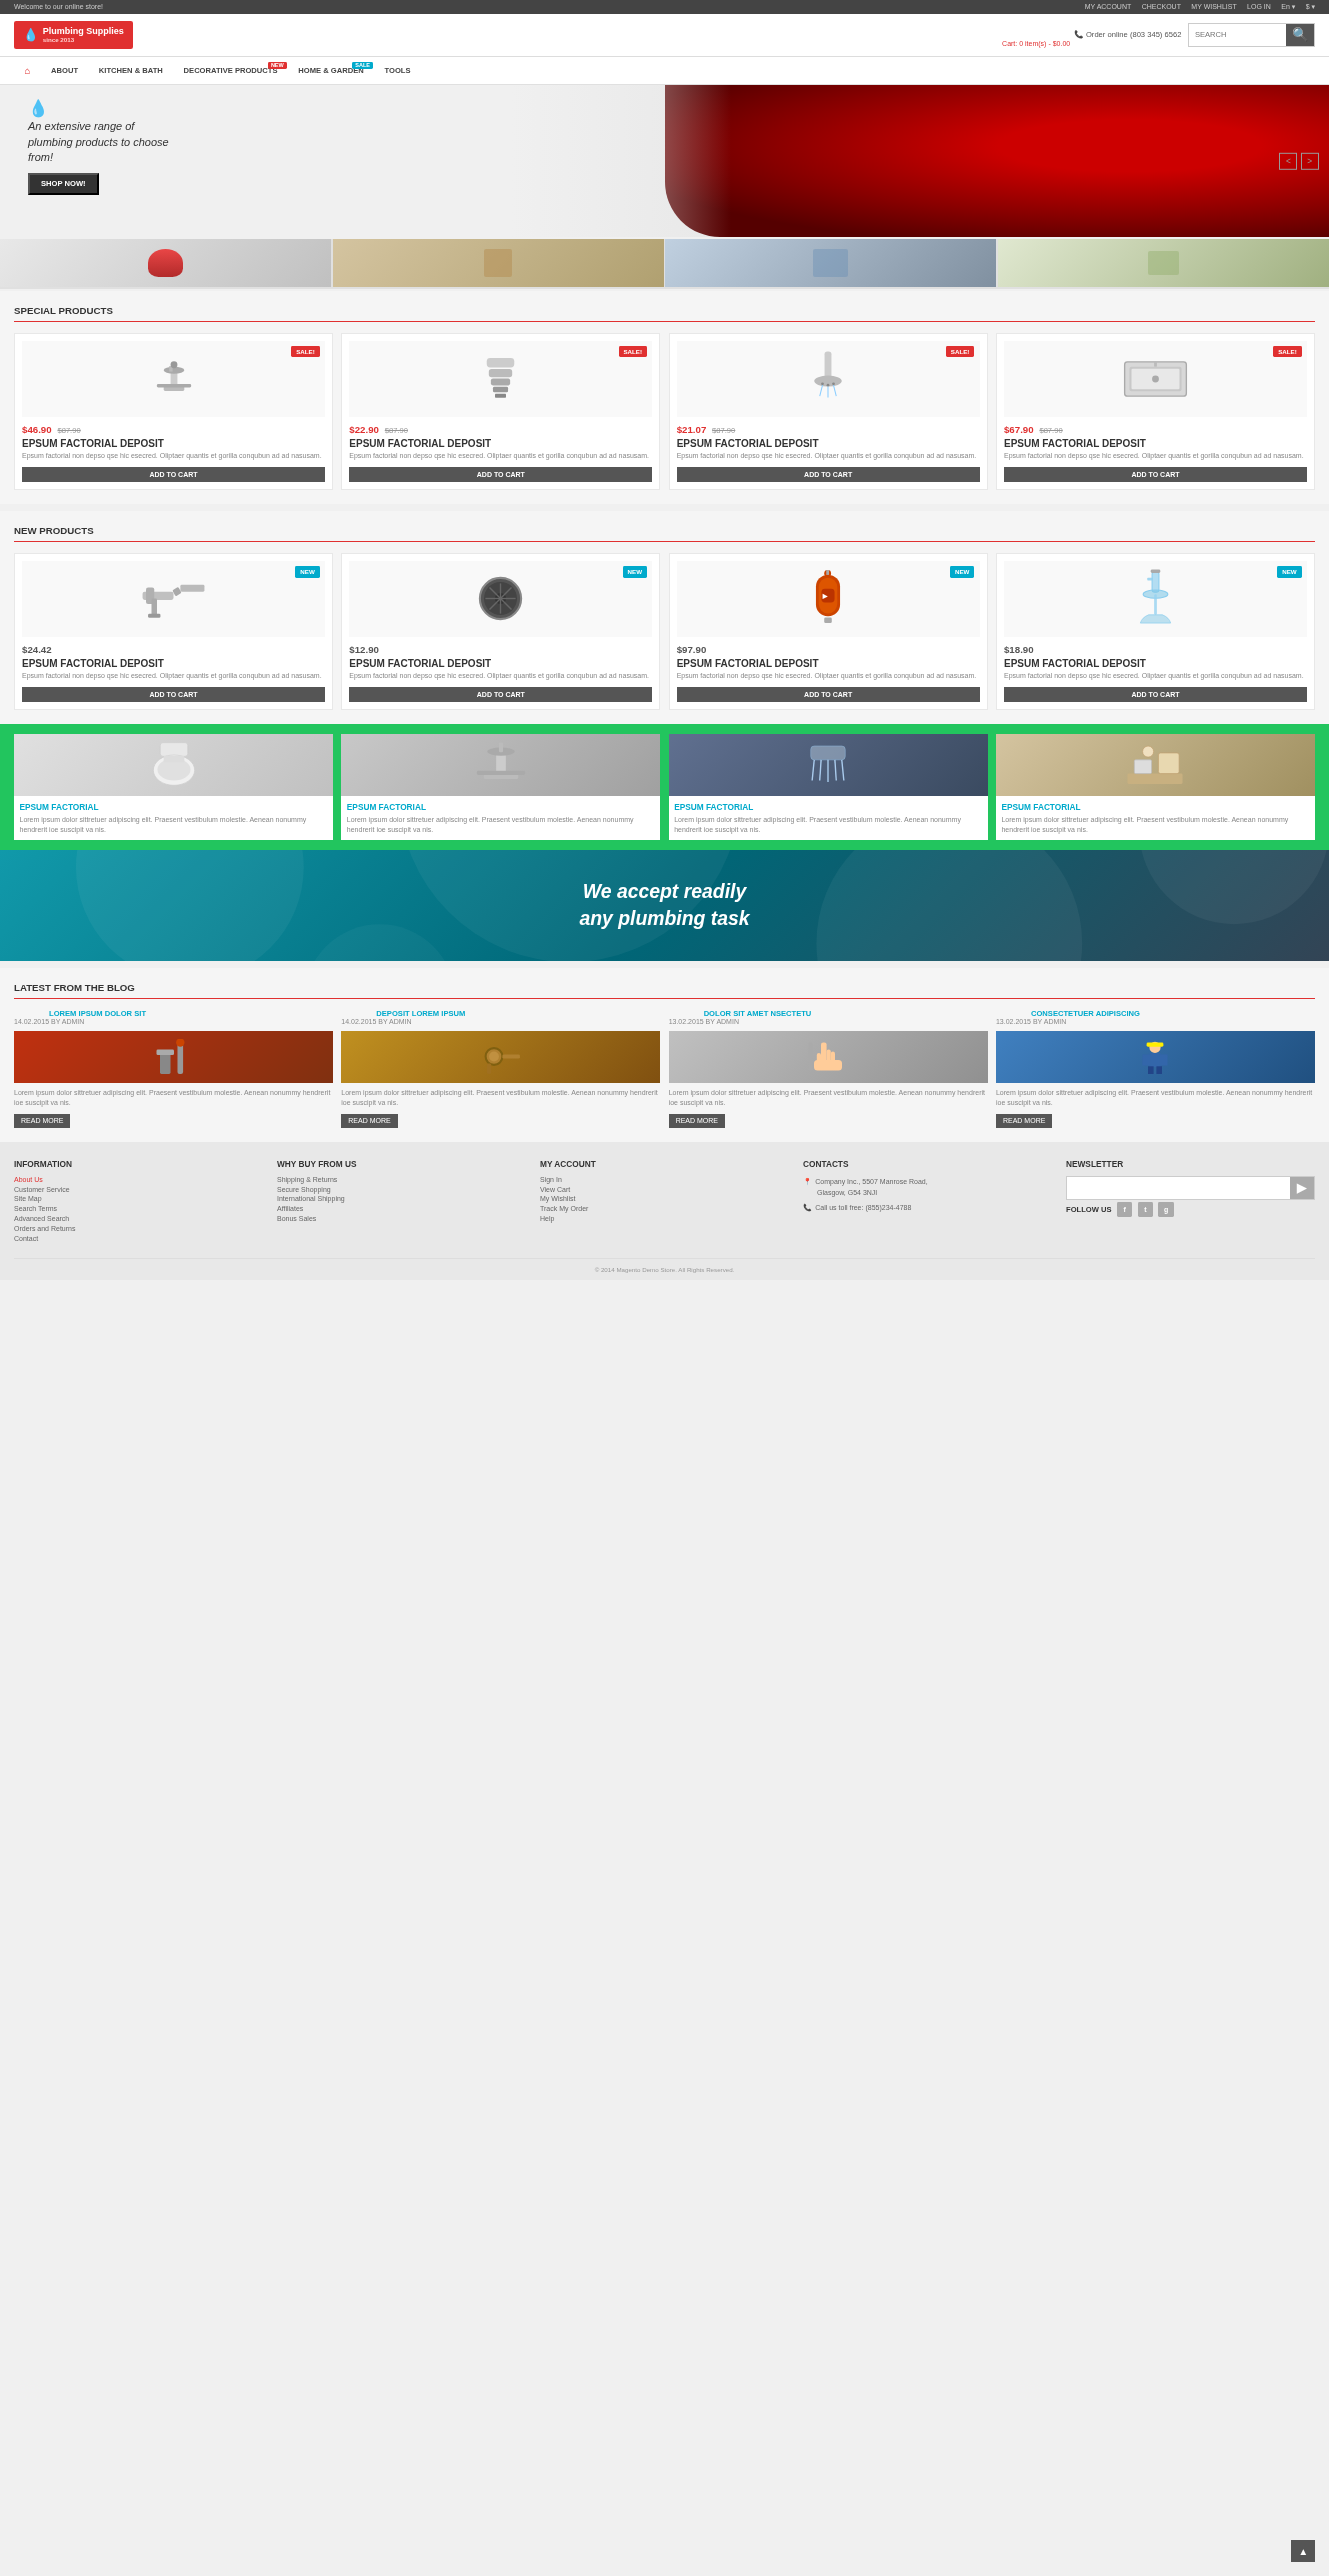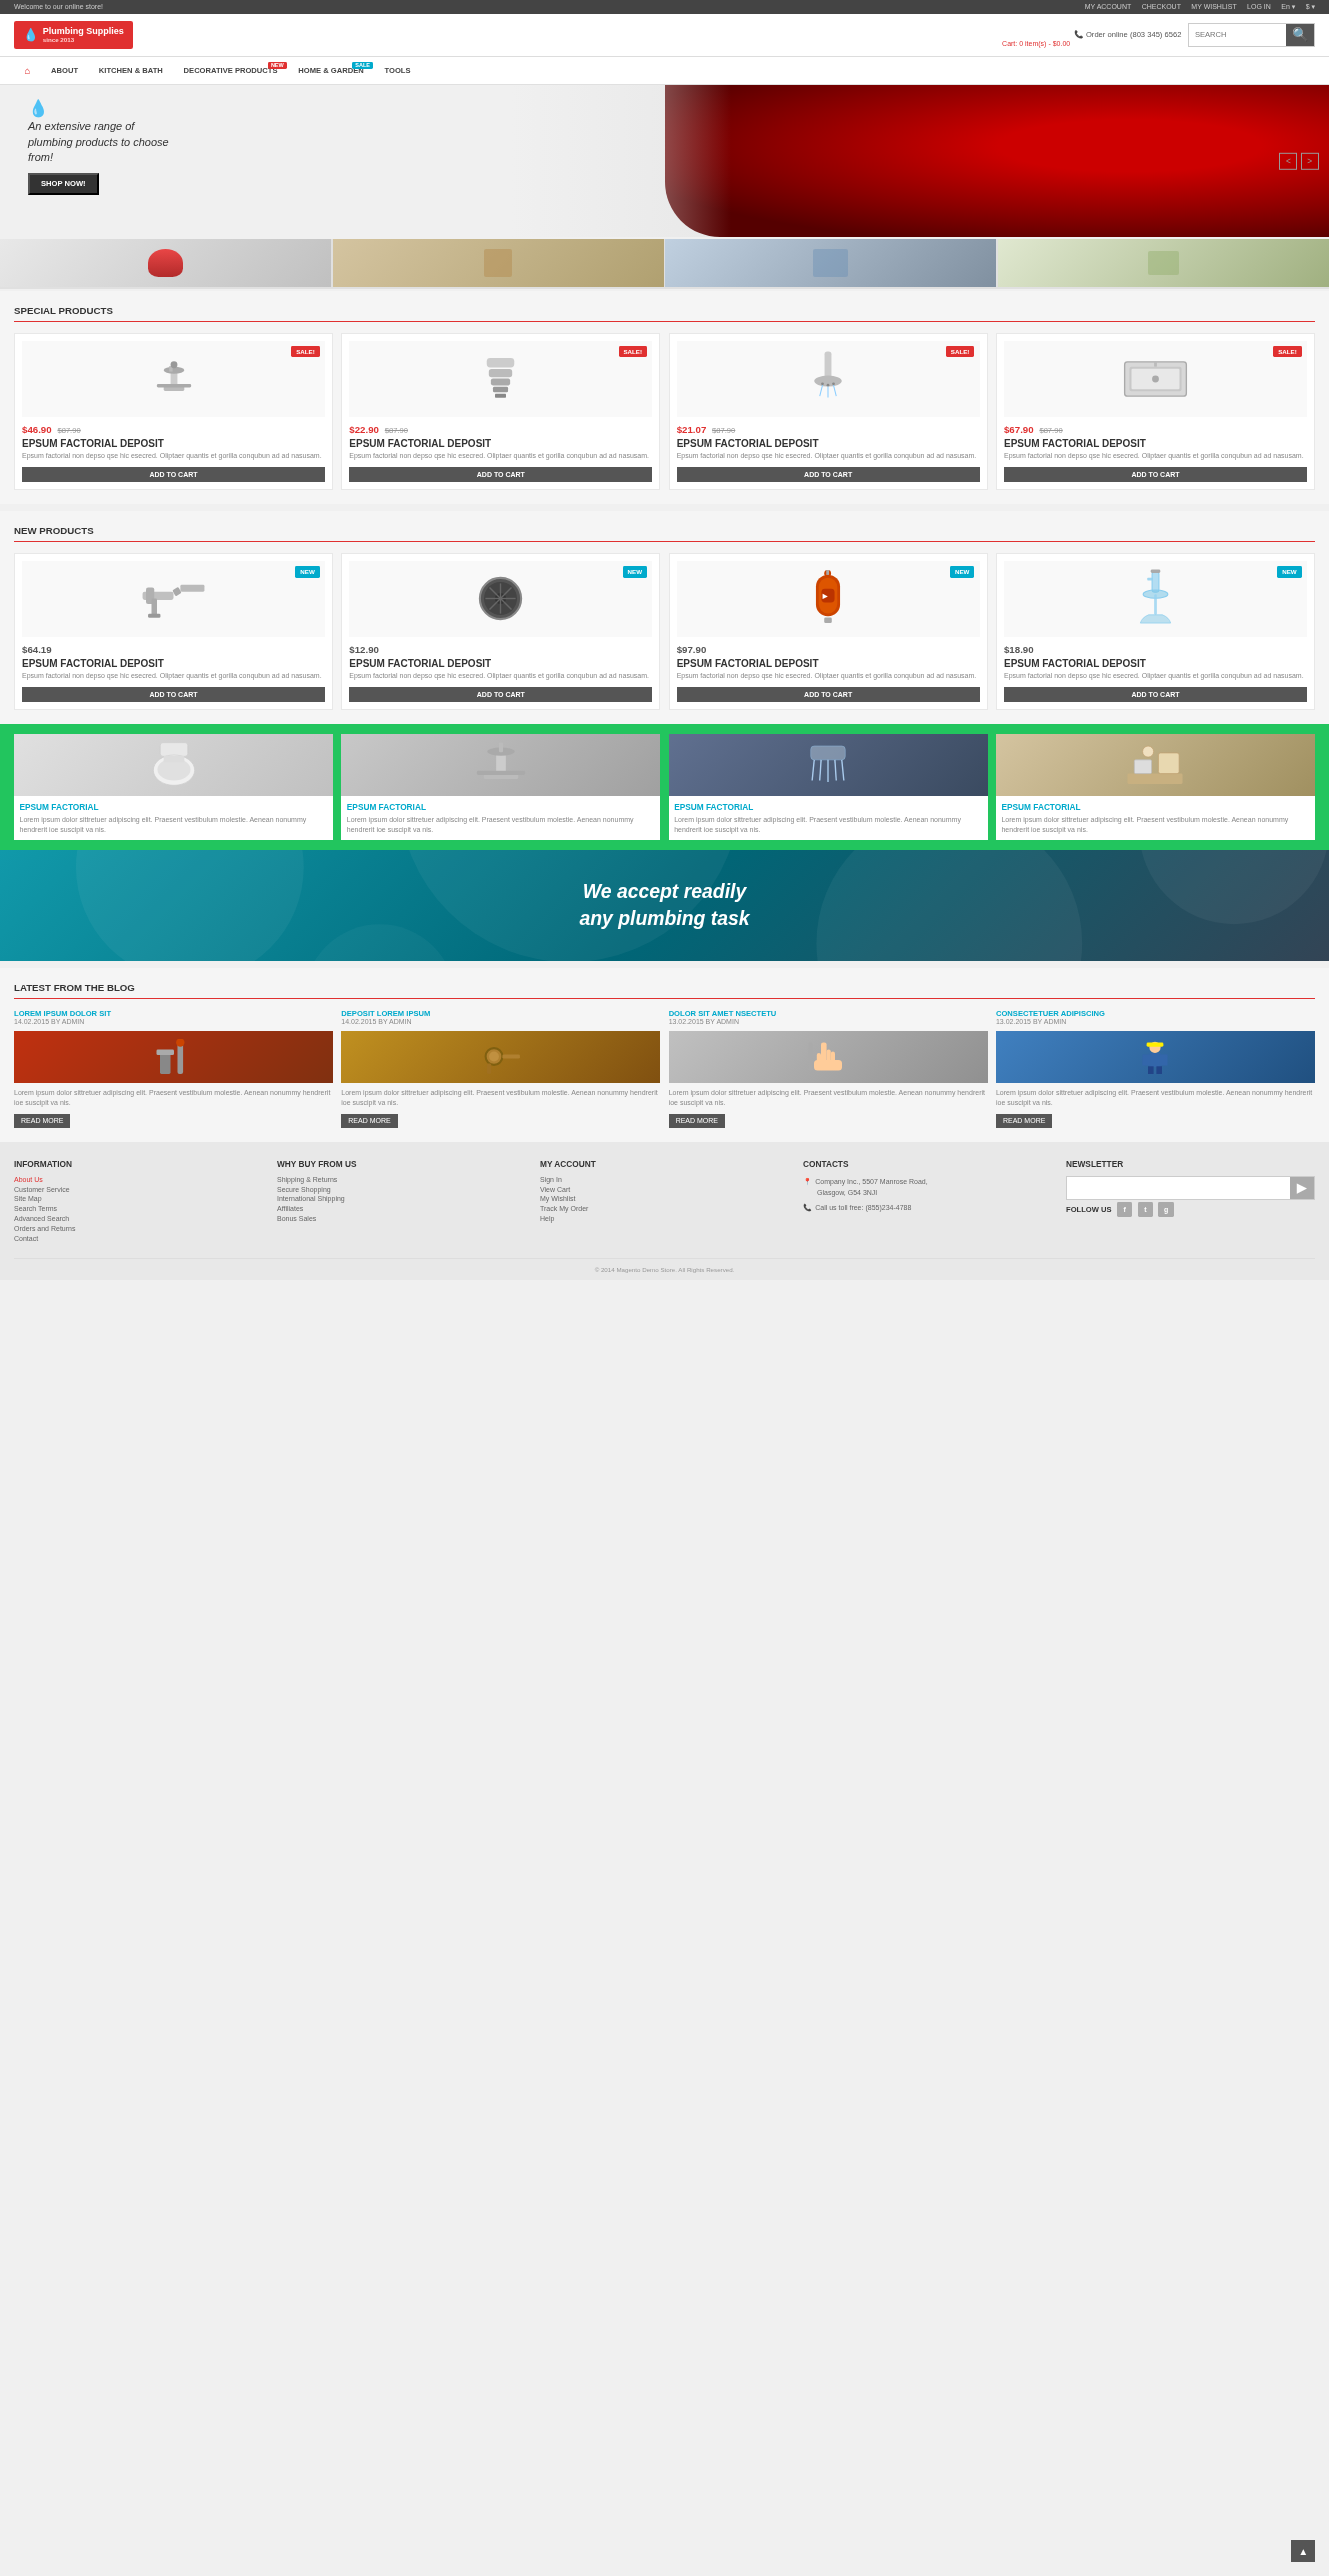--- a/index.html
+++ b/index.html
@@ -59,21 +59,21 @@
     .new-badge { position: absolute; top: 5.5px; right: 5.5px; background: #00aacc; color: #fff; font-size: 6.2px; font-weight: bold; padding: 2.1px 4.8px; border-radius: 1.4px; z-index: 2; }
     .product-price { font-size: 9.7px; color: #e03030; font-weight: bold; }
     .product-price-old { font-size: 7.6px; color: #999; text-decoration: line-through; margin-left: 3.5px; }
     .product-name { font-size: 10px; font-weight: bold; color: #333; margin: 3.5px 0 2.1px; text-transform: uppercase; }
     .product-desc { font-size: 7px; color: #888; line-height: 1.4; margin-bottom: 5.5px; }
     .add-to-cart-btn { background: #555; color: #fff; border: none; padding: 4.2px 7px; font-size: 7px; font-weight: bold; cursor: pointer; text-transform: uppercase; width: 100%; }
 
     
     .blog-grid { display: grid; grid-template-columns: repeat(4, 1fr); gap: 8.3px; }
     .blog-card {}
-    .blog-cat { color: #00aacc; font-size: 7.6px; font-weight: bold; text-transform: uppercase; }
+    .blog-cat { color: #00aacc; font-size: 7.6px; font-weight: bold; text-transform: uppercase; margin-left: 35px; }
     .blog-date { font-size: 7px; color: #888; margin-bottom: 4.2px; }
     .blog-img { width: 100%; height: 55px; background: #ccc; margin: 5.5px 0; }
     .blog-text { font-size: 7px; color: #888; line-height: 1.4; margin-bottom: 5.5px; }
     .read-more-btn { background: #555; color: #fff; border: none; padding: 3.5px 7px; font-size: 7px; cursor: pointer; }
 
     
     .cat-grid { display: grid; grid-template-columns: repeat(4, 1fr); gap: 8.3px; padding: 10.4px 14px; background: #22c55e; }
     .cat-card { background: #fff; overflow: hidden; }
     .cat-img { width: 100%; height: 62px; background: #aaa; }
     .cat-title { color: #00aacc; font-size: 8.3px; font-weight: bold; padding: 5.5px 5.5px 2.8px; text-transform: uppercase; }
@@ -283,21 +283,21 @@
         <svg width="69" height="55" viewBox="0 0 100 80">
           <rect x="5" y="30" width="45" height="12" fill="#c0c0c0" rx="3"></rect>
           <rect x="10" y="24" width="12" height="24" fill="#b0b0b0" rx="3"></rect>
           <rect x="50" y="25" width="10" height="10" fill="#aaa" rx="2" transform="rotate(-30 55 30)"></rect>
           <rect x="60" y="20" width="35" height="10" fill="#bbb" rx="2"></rect>
           <rect x="18" y="40" width="8" height="25" fill="#aaa" rx="2"></rect>
           <rect x="13" y="62" width="18" height="6" fill="#999" rx="2"></rect>
         </svg>
       </div>
       <div>
-        <span class="product-price" style="color:#555;">$64.19</span>
+        <span class="product-price" style="color:#555;">$24.42</span>
       </div>
       <div class="product-name">EPSUM FACTORIAL DEPOSIT</div>
       <div class="product-desc">Epsum factorial non depso qse hic esecred. Oliptaer quantis et gorilla conqubun ad ad nasusam.</div>
       <button class="add-to-cart-btn">ADD TO CART</button>
     </div>
 
     <div class="product-card">
       <div class="product-img">
         <span class="new-badge">NEW</span>
         <svg width="55" height="55" viewBox="0 0 80 80">

